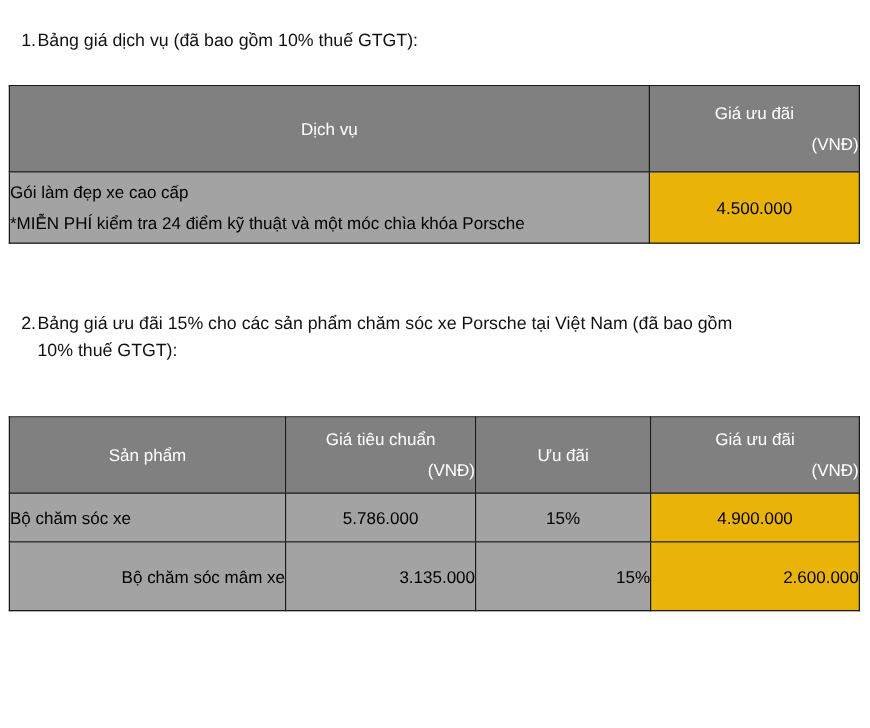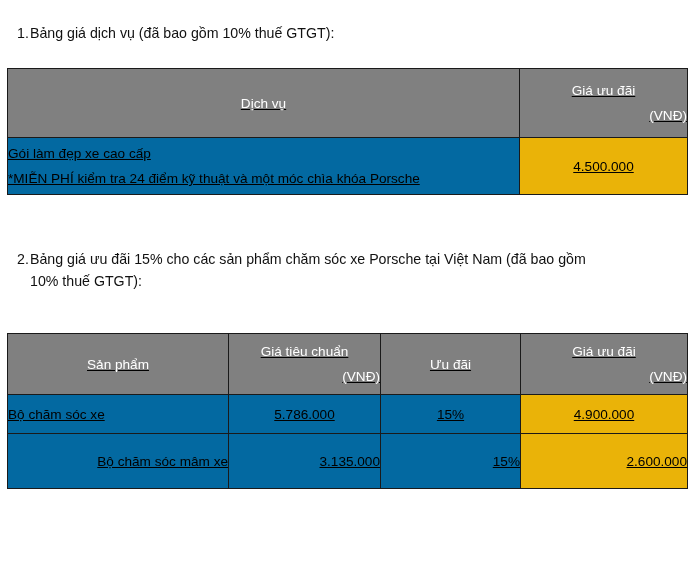--- a/index.html
+++ b/index.html
@@ -48,42 +48,41 @@
 
   #item1 { top: 22px;  left: 0; width: 660px; }
   #item2 { top: 248px; left: 0; width: 680px; }
 
   
   .data-table {
     position: absolute;
     border-collapse: collapse;
     table-layout: fixed;
     font-size: 13.6px;
-    text-decoration: underline;
   }
   .data-table td, .data-table th {
     border: 1.4px solid #1a1a1a;
     padding: 0;
     vertical-align: middle;
     font-weight: normal;
   }
   .hdr-cell {
     background: #808080;
     color: #ffffff;
     text-align: center;
     font-size: 13.6px;
     line-height: 25px;
     padding: 6px 4px;
   }
   .hdr-cell .sub {
     display: block;
     text-align: right;
   }
   .cell-light {
-    background: #0369a1;
+    background: #a3a3a3;
   }
   .cell-mid {
     background: #eab308;
   }
   .cell-text-left {
     text-align: left;
     padding: 8px 0 8px 13px;
     line-height: 25px;
   }
   .cell-text-center {

